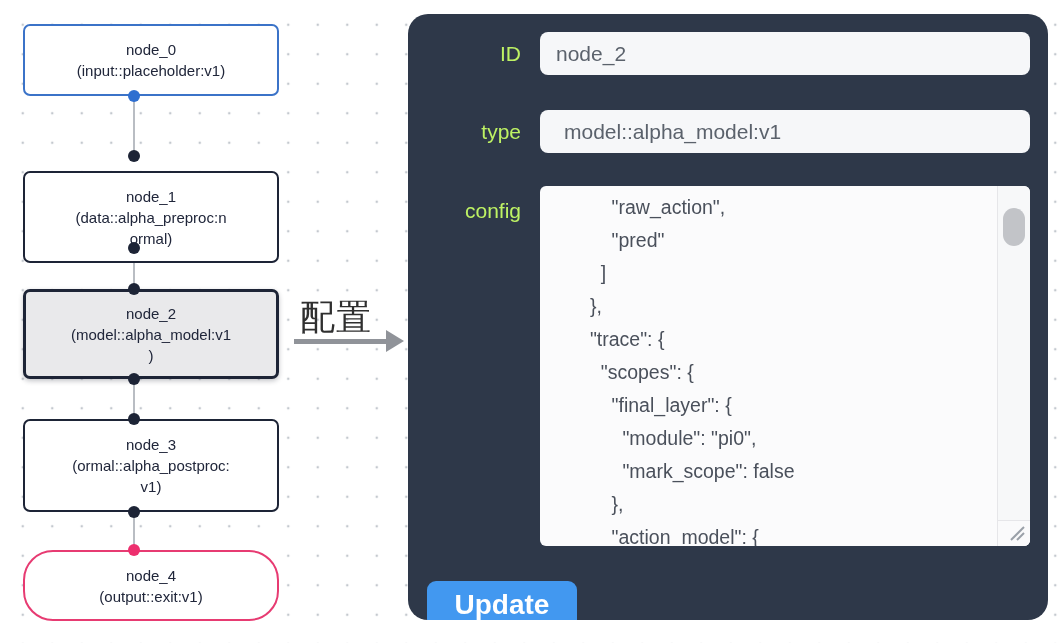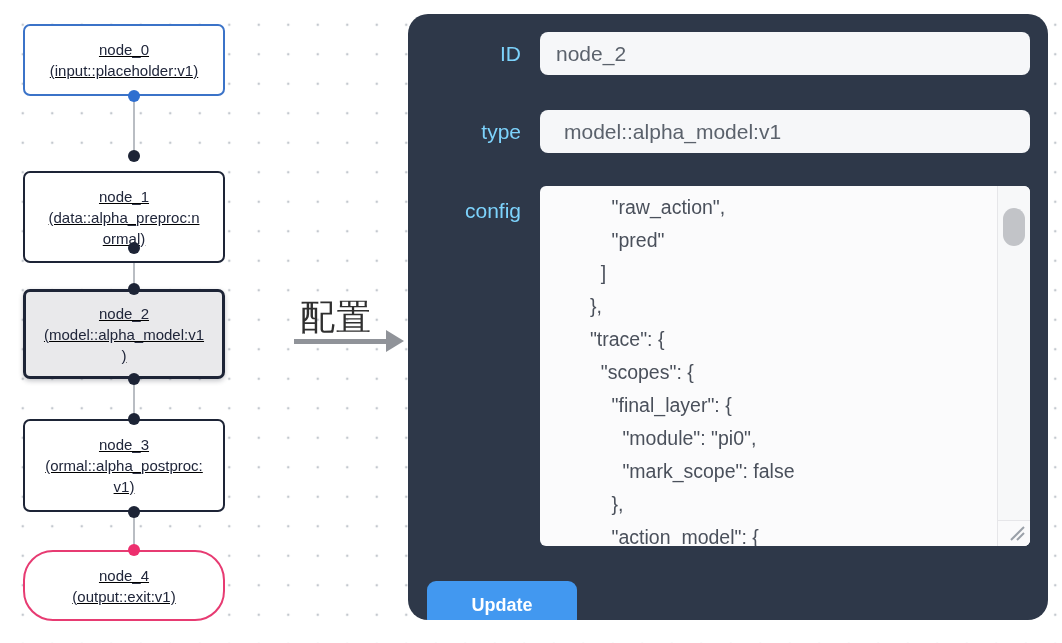--- a/index.html
+++ b/index.html
@@ -12,24 +12,24 @@
   }
   .canvas {
     position:absolute; inset:0;
     background-image: radial-gradient(circle, #c3c8ce 1.3px, transparent 1.6px);
     background-size: 29.5px 29.5px;
     background-position: 8px 10px;
   }
 
   
   .node {
-    position:absolute; left:23px; width:202px;
+    position:absolute; left:23px; width:256px;
     background:#ffffff; border:2px solid #1d2436; border-radius:7px;
     display:flex; align-items:center; justify-content:center;
-    text-align:center; z-index:2;text-decoration:underline;
+    text-align:center; z-index:2;
   }
   .node-text {
     font-size:15px; line-height:21px; font-weight:500; color:#20263a;
     white-space:pre-line;
   }
   .node.n0 { top:24px;  height:72px; border-color:#3b73c8; }
   .node.n1 { top:171px; height:92px; }
   .node.n2 { top:289px; height:90px; background:#e9e9eb; border-width:3px;
              box-shadow:0 2px 5px rgba(20,25,40,.25); }
   .node.n3 { top:419px; height:93px; }
@@ -71,21 +71,21 @@
     border-top:11.5px solid transparent;
     border-bottom:11.5px solid transparent;
   }
 
   
   .panel {
     position:absolute; left:408px; top:14px; width:640px; height:606px;
     background:#2e3849; border-radius:20px; overflow:hidden; z-index:4;
   }
   .field-label {
-    position:absolute; left:10px; width:103px; color:#7dd3fc;
+    position:absolute; left:10px; width:103px; color:#bef264;
     font-size:21px; display:flex; justify-content:flex-end;
   }
   .lbl-id     { top:18px;  height:43px; align-items:center; }
   .lbl-type   { top:96px;  height:43px; align-items:center; }
   .lbl-config { top:182px; height:30px; align-items:center; }
 
   .text-input {
     position:absolute; left:132px; width:490px; height:43px;
     background:#f6f7f9; border-radius:8px;
     display:flex; align-items:center; padding-left:16px;
@@ -114,21 +114,21 @@
   }
   .scroll-corner {
     position:absolute; right:0; bottom:0; width:33px; height:26px;
     background:#fafafb; border-top:1px solid #e6e6e9; border-left:1px solid #e6e6e9;
   }
   .resize-grip { position:absolute; right:3px; bottom:3px; }
 
   .update-btn {
     position:absolute; left:19px; top:567px; width:150px; height:48px;
     background:#4298f0; border:none; border-radius:9px;
-    color:#ffffff; font-size:18px; font-weight:700;
+    color:#ffffff; font-size:28px; font-weight:700;
     font-family:"Liberation Sans","DejaVu Sans",sans-serif;
     display:flex; align-items:center; justify-content:center;
     cursor:pointer;
   }
 </style>
 </head>
 <body>
 
 <div class="canvas">
 

